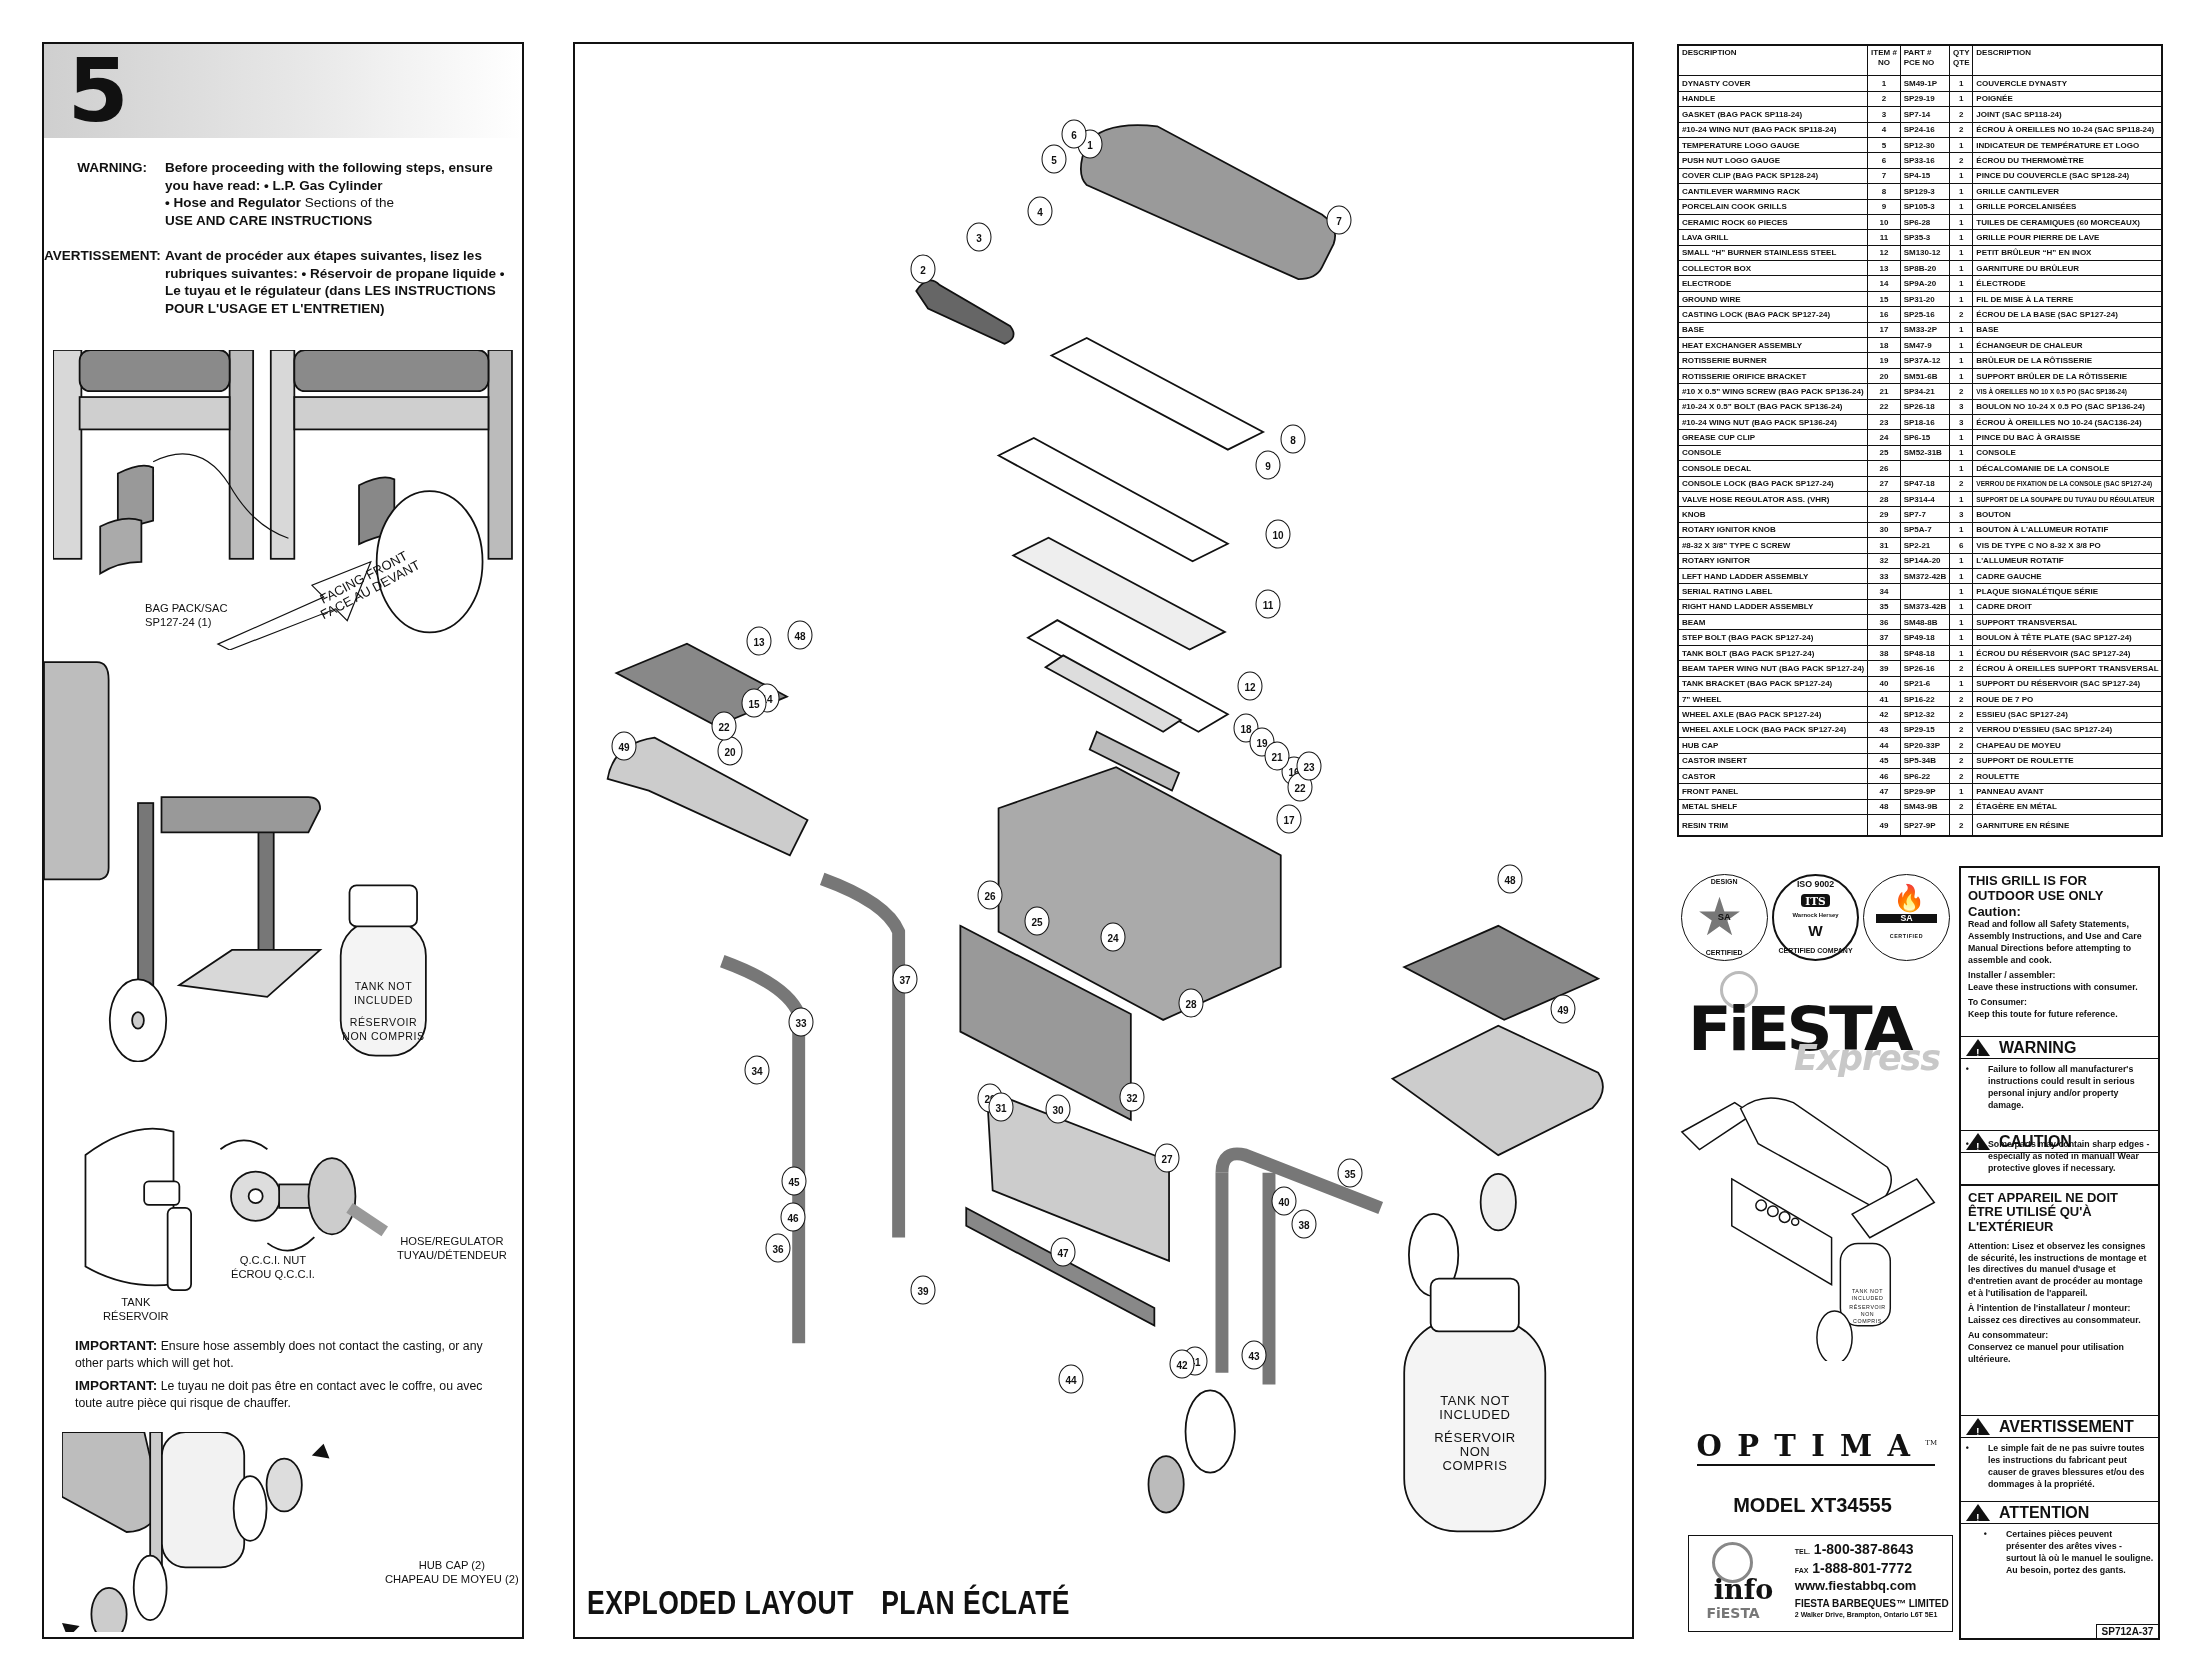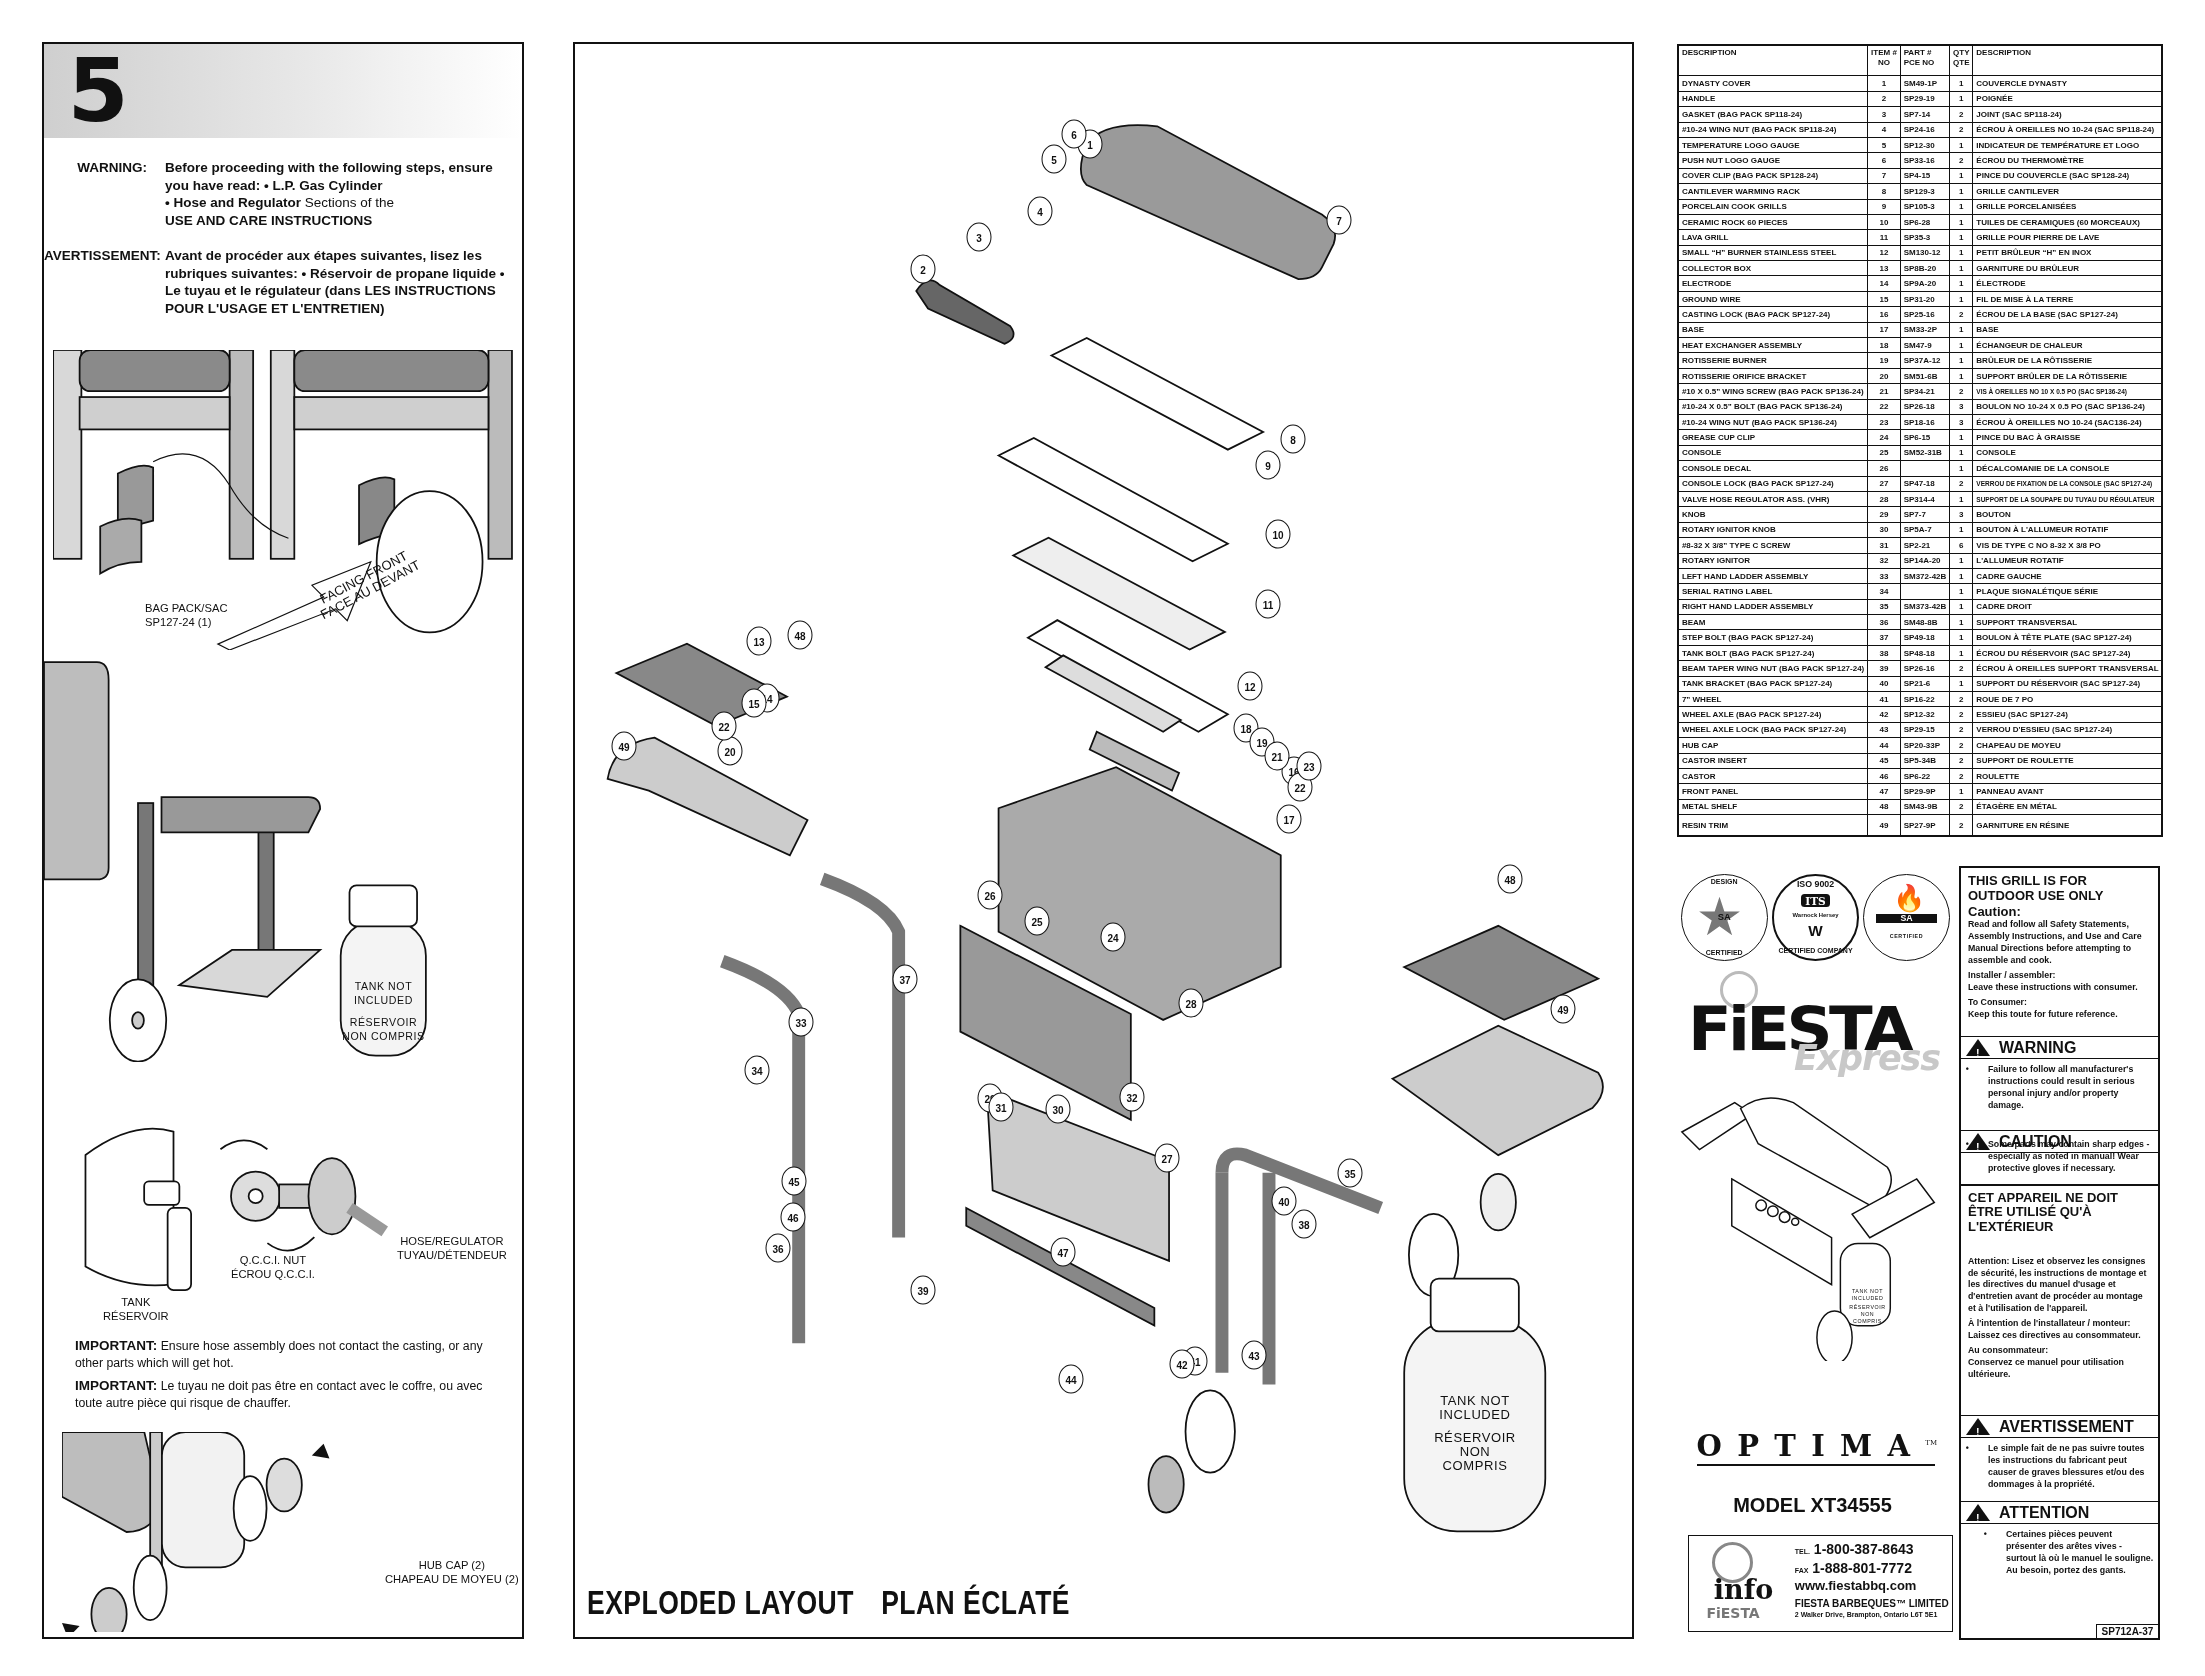--- a/index.html
+++ b/index.html
@@ -726,21 +726,21 @@
     <div class="bullet" style="padding-top:2.4px;">Failure to follow all manufacturer's instructions could result in serious personal injury and/or property damage.</div>
   </div>
   <div class="sec" style="top:243px;border-top:1.2px solid #111;border-bottom:1.2px solid #111;margin-top:19px;">
     <div class="sec-head"><span class="tri"></span><span>CAUTION</span></div>
   </div>
   <div class="sec" style="top:269px;">
     <div class="bullet" style="padding-top:2.4px;">Some parts may contain sharp edges -especially as noted in manual! Wear protective gloves if necessary.</div>
   </div>
   <div class="sec" style="top:316px;border-top:2.4px solid #111;padding:4.7px 7px 0 7px;">
     <div style="font-size:13px;font-weight:900;line-height:14.7px;">CET APPAREIL NE DOIT ÊTRE UTILISÉ QU'À L'EXTÉRIEUR</div>
-    <div class="sm" style="padding:0;margin-top:21px;">Attention: Lisez et observez les consignes de sécurité, les instructions de montage et les directives du manuel d'usage et d'entretien avant de procéder au montage et à l'utilisation de l'appareil.</div>
+    <div class="sm" style="padding:0;margin-top:6px;">Attention: Lisez et observez les consignes de sécurité, les instructions de montage et les directives du manuel d'usage et d'entretien avant de procéder au montage et à l'utilisation de l'appareil.</div>
     <div class="sm" style="padding:0;margin-top:3.5px;">À l'intention de l'installateur / monteur:</div>
     <div class="sm" style="padding:0;">Laissez ces directives au consommateur.</div>
     <div class="sm" style="padding:0;margin-top:3.5px;">Au consommateur:</div>
     <div class="sm" style="padding:0;">Conservez ce manuel pour utilisation ultérieure.</div>
   </div>
   <div class="sec" style="top:547px;border-top:1.2px solid #111;border-bottom:1.2px solid #111;">
     <div class="sec-head"><span class="tri"></span><span>AVERTISSEMENT</span></div>
   </div>
   <div class="sec" style="top:573px;">
     <div class="bullet" style="padding-top:2.4px;">Le simple fait de ne pas suivre toutes les instructions du fabricant peut causer de graves blessures et/ou des dommages à la propriété.</div>

